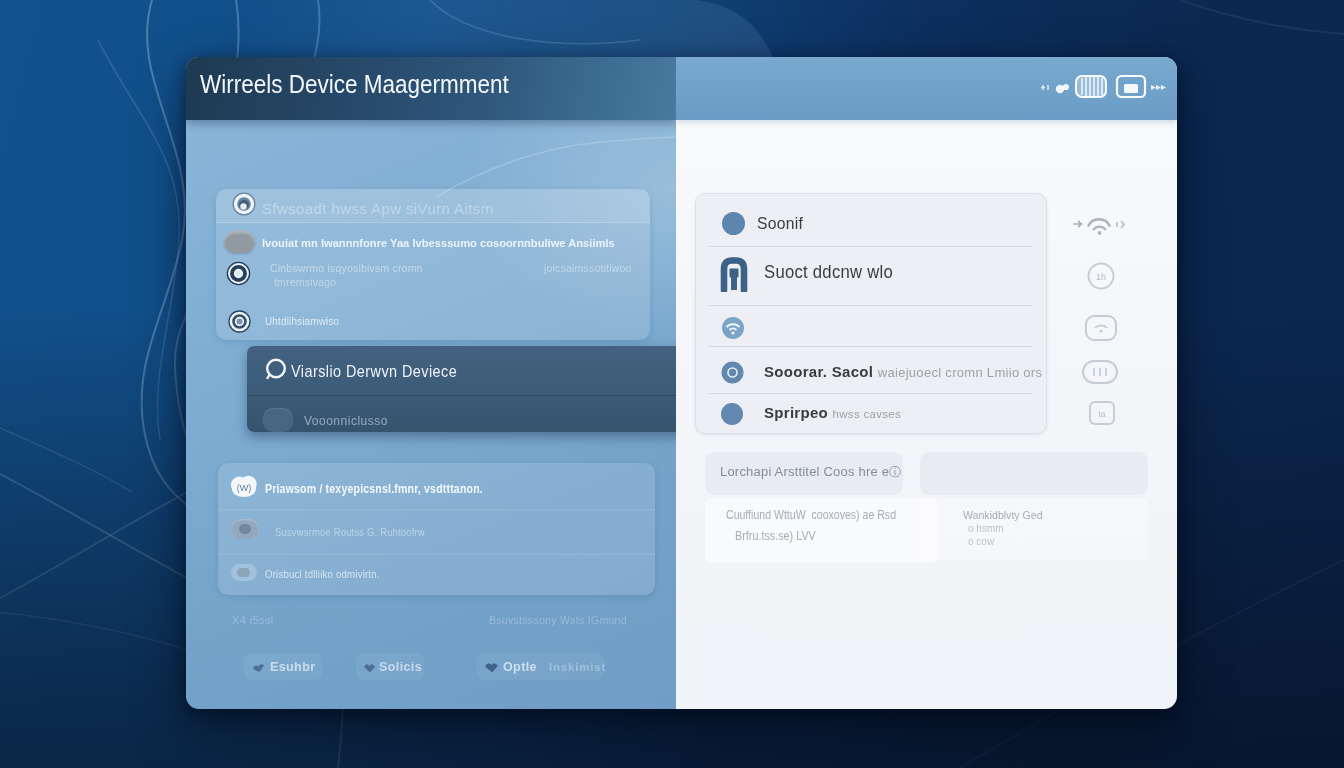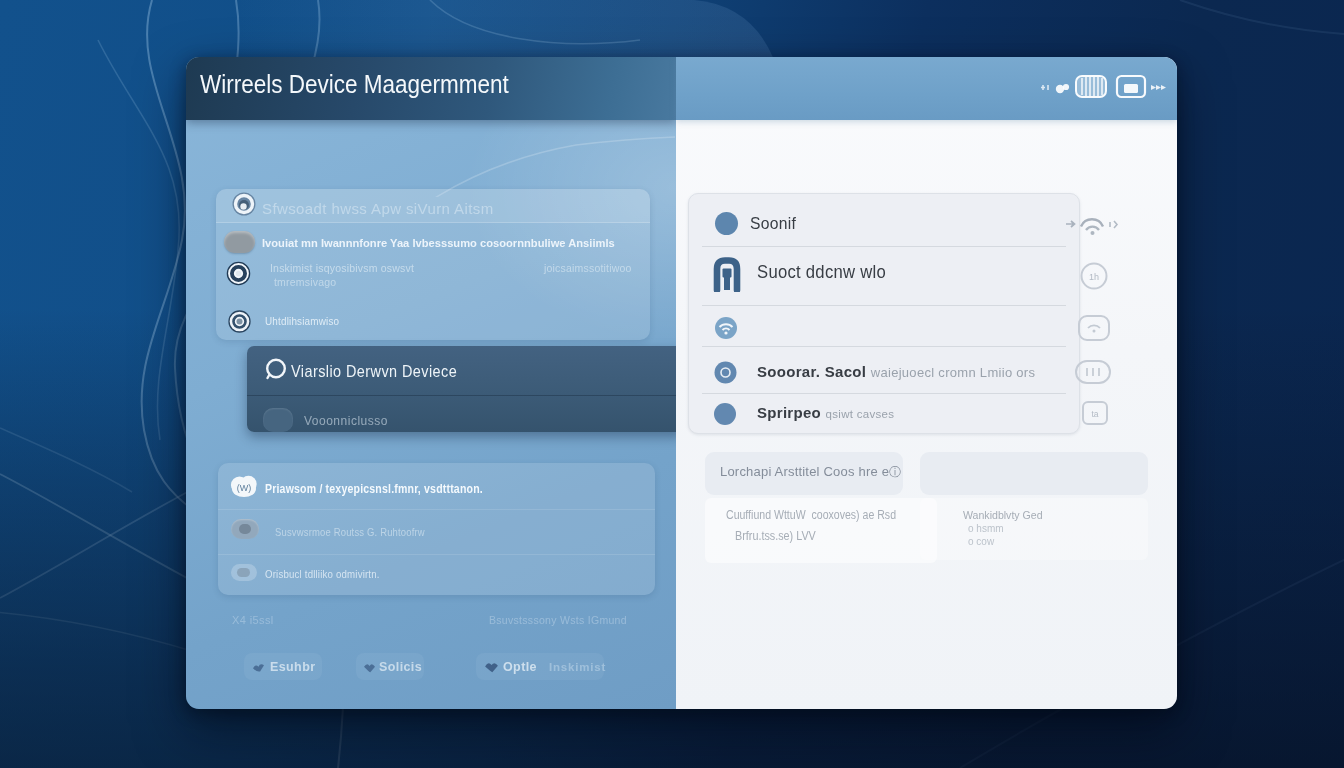--- a/index.html
+++ b/index.html
@@ -35,21 +35,21 @@
   .c2 .title{position:absolute;left:44px;top:16px;color:#eef4f8;font-size:17px;letter-spacing:0.5px;
     transform:scaleX(0.85);transform-origin:left top;}
 
   .c3{left:32px;top:406px;width:437px;height:132px;}
   
   .rpanel{position:absolute;left:490px;top:0;width:501px;height:652px;
     background:linear-gradient(180deg,#fafbfd 0%,#f4f6f9 45%,#f0f3f7 100%);}
   .rheader{position:absolute;left:0;top:0;width:501px;height:63px;
     background:linear-gradient(180deg,#79a9cf 0%,#6fa1c9 60%,#699bc4 100%);
     box-shadow:0 2px 6px rgba(100,135,170,0.3);}
-  .listcard{position:absolute;left:12px;top:136px;width:392px;height:241px;background:#edeff4;
+  .listcard{position:absolute;left:19px;top:136px;width:352px;height:241px;background:#edeff4;
     border:1px solid #dde1e7;border-radius:10px;box-sizing:border-box;box-shadow:0 1px 3px rgba(120,135,155,0.18);}
   .lrow-div{position:absolute;left:13px;right:13px;height:1px;background:#d5d9df;}
   .rowtext{position:absolute;white-space:nowrap;color:#383d44;}
   .graytxt{color:#9aa2ac;font-weight:normal;}
   .sub{position:absolute;top:395px;height:43px;background:#e8ecf2;border-radius:9px;}
   .tb{position:absolute;color:#a6adb6;white-space:nowrap;}
   .abs{position:absolute;}
 </style>
 </head>
 <body>
@@ -100,21 +100,21 @@
         <div class="ftxt" style="left:46px;top:11px;font-size:15px;color:rgba(235,244,250,0.45);letter-spacing:0.4px;">Sfwsoadt hwss Apw siVurn Aitsm</div>
 
         <div class="abs" style="left:8px;top:42px;width:31px;height:22px;border-radius:11px;background:#919aa1;box-shadow:inset 0 2px 3px rgba(255,255,255,0.35), 0 1px 2px rgba(50,70,90,0.3);"></div>
         <div class="ftxt" style="left:46px;top:48px;font-size:11.5px;font-weight:bold;color:rgba(248,252,255,0.88);letter-spacing:0px;transform:scaleX(0.97);transform-origin:left top;">Ivouiat mn Iwannnfonre Yaa Ivbesssumo cosoornnbuliwe Ansiimls</div>
 
         <svg class="abs" style="left:9px;top:71px" width="27" height="27" viewBox="0 0 28 28">
           <circle cx="14" cy="14" r="11.5" fill="#f2f6fa" stroke="#203a55" stroke-width="1.4"></circle>
           <circle cx="14" cy="14" r="6.8" fill="none" stroke="#27415c" stroke-width="4"></circle>
           <circle cx="14" cy="14" r="2.8" fill="#dfe7ee"></circle>
         </svg>
-        <div class="ftxt" style="left:54px;top:73px;font-size:10.5px;color:rgba(240,247,252,0.55);letter-spacing:0.2px;">Inskimist isqyosibivsm oswsvt</div>
+        <div class="ftxt" style="left:54px;top:73px;font-size:10.5px;color:rgba(240,247,252,0.55);letter-spacing:0.2px;">Cinbswrmo isqyosibivsm cromn</div>
         <div class="ftxt" style="left:58px;top:87px;font-size:10.5px;color:rgba(240,247,252,0.5);letter-spacing:0.2px;">tmremsivago</div>
         <div class="ftxt" style="left:328px;top:73px;font-size:10.5px;color:rgba(240,247,252,0.5);letter-spacing:0.2px;">joicsaimssotitiwoo</div>
 
         <svg class="abs" style="left:11px;top:120px" width="25" height="25" viewBox="0 0 25 25">
           <circle cx="12.5" cy="12.5" r="10.5" fill="#eef3f8" stroke="#2a4560" stroke-width="1.3"></circle>
           <circle cx="12.5" cy="12.5" r="6" fill="none" stroke="#33506c" stroke-width="2.6"></circle>
           <circle cx="12.5" cy="12.5" r="3" fill="#7e93a5"></circle>
         </svg>
         <div class="ftxt" style="left:49px;top:126px;font-size:11px;color:rgba(244,250,254,0.8);letter-spacing:0.2px;transform:scaleX(0.9);transform-origin:left top;">Uhtdlihsiamwiso</div>
       </div>
@@ -233,21 +233,21 @@
           <circle cx="11.5" cy="11.5" r="11" fill="#6288b0"></circle>
           <circle cx="11.5" cy="11.5" r="4.5" fill="none" stroke="#e8eef4" stroke-width="1.6"></circle>
         </svg>
         <div class="rowtext" style="left:68px;top:169px;font-size:15px;font-weight:bold;letter-spacing:0.3px;">Sooorar. Sacol <span class="graytxt" style="font-size:13px;">waiejuoecl cromn Lmiio ors</span></div>
         <svg class="abs" style="left:385px;top:165px" width="38" height="26" viewBox="0 0 38 26" fill="none">
           <rect x="2" y="2" width="34" height="22" rx="11" stroke="#c6ccd5" stroke-width="2"></rect>
           <path d="M13 9 v8 M19 9 v8 M25 9 v8" stroke="#c3cad3" stroke-width="1.7"></path>
         </svg>
 
         <div class="abs" style="left:25px;top:209px;width:22px;height:22px;border-radius:50%;background:#6288b0;"></div>
-        <div class="rowtext" style="left:68px;top:210px;font-size:15px;font-weight:bold;letter-spacing:0.3px;">Sprirpeo <span class="graytxt" style="font-size:11.5px;">qsiwt cavses</span></div>
+        <div class="rowtext" style="left:68px;top:210px;font-size:15px;font-weight:bold;letter-spacing:0.3px;">Sprirpeo <span class="graytxt" style="font-size:11.5px;">hwss cavses</span></div>
         <svg class="abs" style="left:392px;top:206px" width="28" height="26" viewBox="0 0 28 26" fill="none">
           <rect x="2" y="2" width="24" height="22" rx="5" stroke="#c6ccd5" stroke-width="2"></rect>
           <text x="14" y="17" font-size="8.5" font-family="Liberation Sans" fill="#b2bac4" text-anchor="middle">ta</text>
         </svg>
       </div>
 
       <div class="sub" style="left:29px;width:198px;"></div>
       <div class="sub" style="left:244px;width:228px;"></div>
       <div class="tb" style="left:44px;top:407px;font-size:13px;color:#848d9a;letter-spacing:0.2px;">Lorchapi Arsttitel Coos hre e<span style="font-size:12px;">ⓘ</span></div>
 

